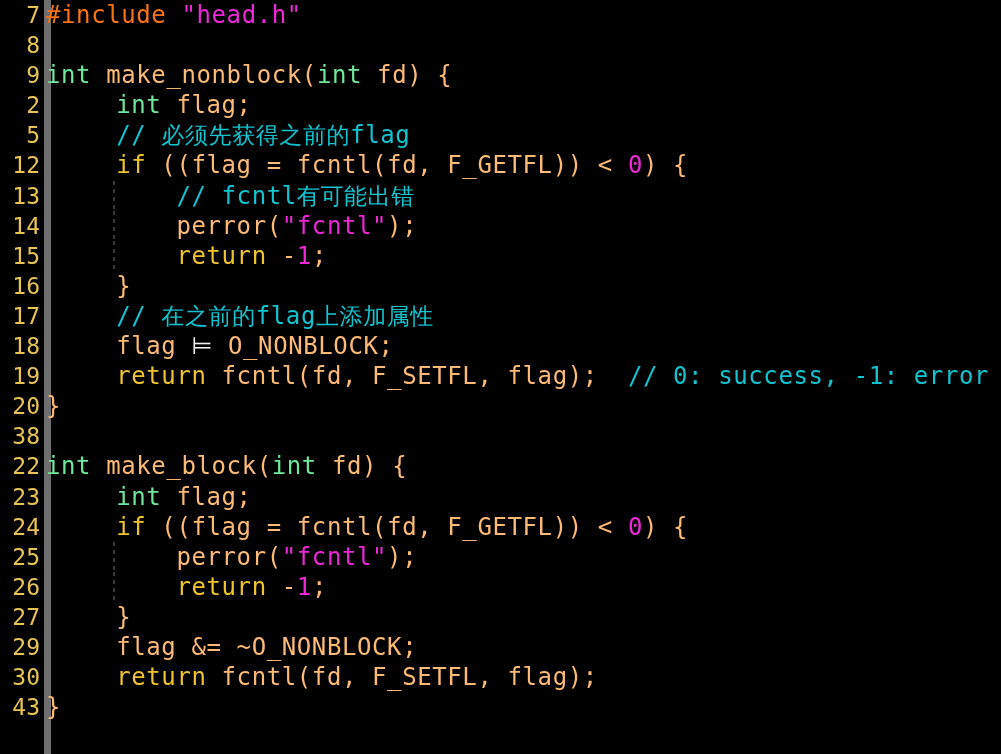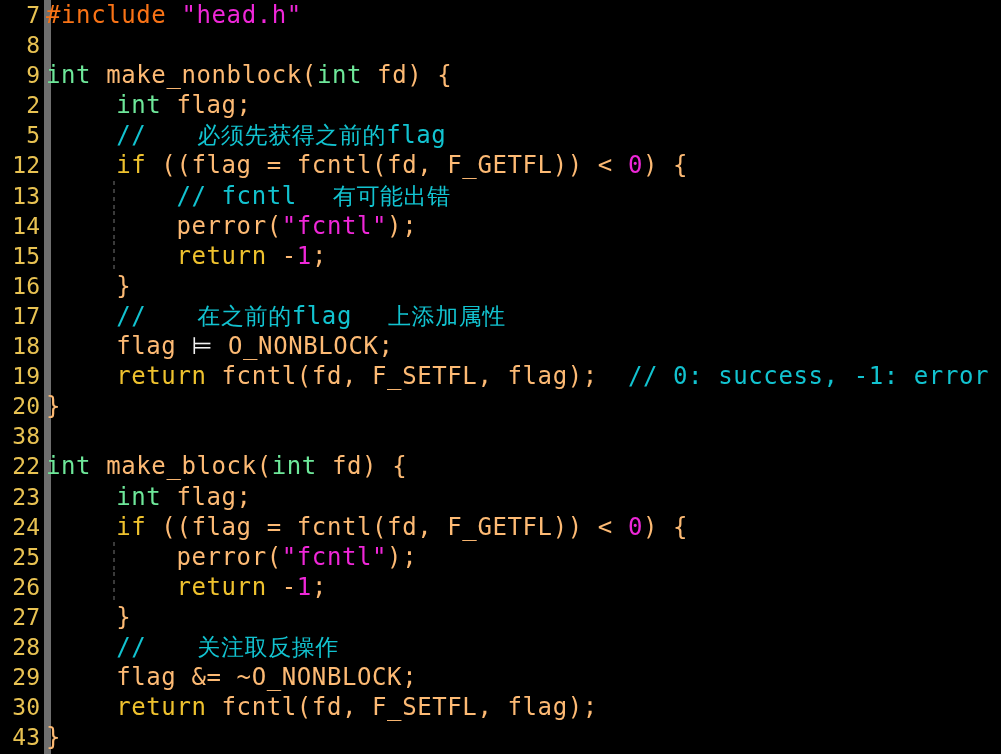--- a/index.html
+++ b/index.html
@@ -85,21 +85,21 @@
   }
 
   
   .t-plain   { color: #fdba74; }
   .t-kw      { color: #efc22e; }   
   .t-type    { color: #6ee89a; }   
   .t-pre     { color: #f97316; }   
   .t-str     { color: #ef27d8; }   
   .t-num     { color: #ef27d8; }   
   .t-cmt     { color: #12c3d0; }   
-  .t-cmt-cjk { color: #12c3d0; font-family: "DejaVu Sans", sans-serif; font-size: 23px; margin-left: 36px; }
+  .t-cmt-cjk { color: #12c3d0; font-family: "DejaVu Sans", sans-serif; font-size: 23px; }
   .t-op      { color: #f2f2f2; }
   .lig       { font-family: "DejaVu Sans", sans-serif; }
 </style>
 </head>
 <body>
 
 <div id="editor">
 
   <div class="fold-bar"></div>
 
@@ -126,19 +126,18 @@
       <div class="line"><span class="lineno">18</span><span class="linetext"><span class="t-plain">    flag </span><span class="t-op lig">⊨</span><span class="t-plain"> O_NONBLOCK;</span></span></div>
       <div class="line"><span class="lineno">19</span><span class="linetext"><span class="t-plain">    </span><span class="t-kw">return</span><span class="t-plain"> fcntl(fd, F_SETFL, flag);  </span><span class="t-cmt">// 0: success, -1: error</span></span></div>
       <div class="line"><span class="lineno">20</span><span class="linetext flush"><span class="t-plain">}</span></span></div>
       <div class="line"><span class="lineno">38</span><span class="linetext"></span></div>
       <div class="line"><span class="lineno">22</span><span class="linetext flush"><span class="t-type">int</span><span class="t-plain"> make_block(</span><span class="t-type">int</span><span class="t-plain"> fd) {</span></span></div>
       <div class="line"><span class="lineno">23</span><span class="linetext"><span class="t-plain">    </span><span class="t-type">int</span><span class="t-plain"> flag;</span></span></div>
       <div class="line"><span class="lineno">24</span><span class="linetext"><span class="t-plain">    </span><span class="t-kw">if</span><span class="t-plain"> ((flag = fcntl(fd, F_GETFL)) &lt; </span><span class="t-num">0</span><span class="t-plain">) {</span></span></div>
       <div class="line"><span class="lineno">25</span><span class="linetext"><span class="t-plain">        perror(</span><span class="t-str">"fcntl"</span><span class="t-plain">);</span></span></div>
       <div class="line"><span class="lineno">26</span><span class="linetext"><span class="t-plain">        </span><span class="t-kw">return</span><span class="t-plain"> -</span><span class="t-num">1</span><span class="t-plain">;</span></span></div>
       <div class="line"><span class="lineno">27</span><span class="linetext"><span class="t-plain">    }</span></span></div>
-      <div class="line"><span class="lineno">28</span><span class="linetext"><span class="t-cmt">    // </span><span class="t-cmt-cjk">关注取反操作</span></span></div>
       <div class="line"><span class="lineno">29</span><span class="linetext"><span class="t-plain">    flag &amp;= ~O_NONBLOCK;</span></span></div>
       <div class="line"><span class="lineno">30</span><span class="linetext"><span class="t-plain">    </span><span class="t-kw">return</span><span class="t-plain"> fcntl(fd, F_SETFL, flag);</span></span></div>
       <div class="line"><span class="lineno">43</span><span class="linetext flush"><span class="t-plain">}</span></span></div>
     </div>
 
 </div>
 
 </body></html>

